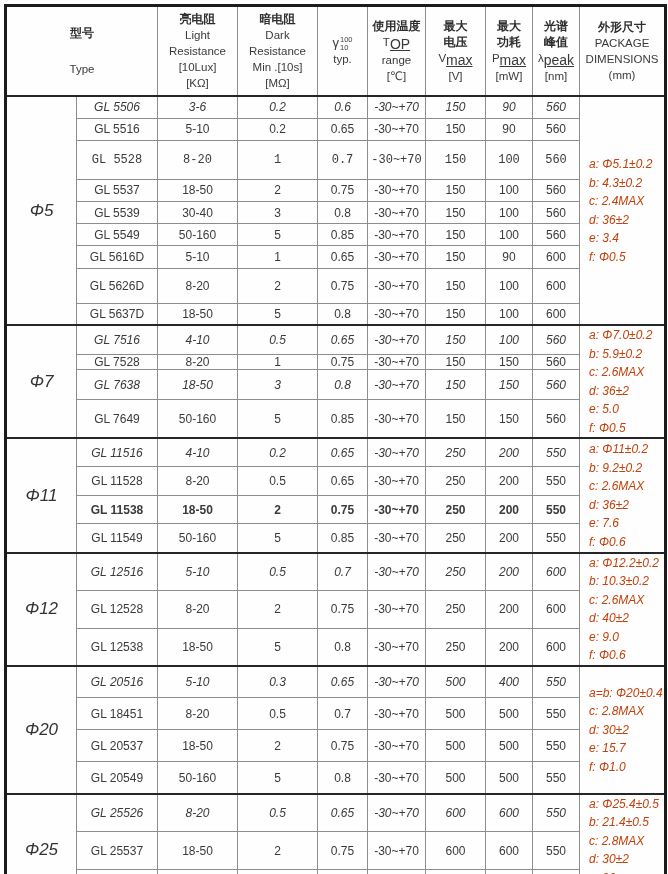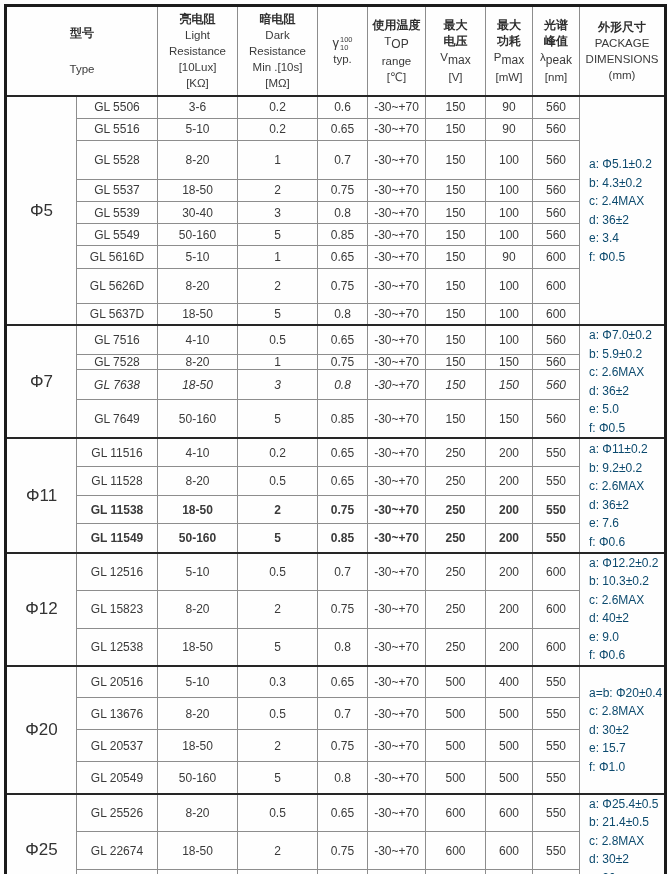--- a/index.html
+++ b/index.html
@@ -14,29 +14,29 @@
   }
   th, td {
     border:1px solid #8d8d8d;
     text-align:center; vertical-align:middle;
     font-size:12px; color:#3a3a3a;
     padding:0; overflow:hidden;
   }
   thead th { height:88px; border-bottom:2px solid #262626; line-height:16px; font-weight:normal; }
   .zh { font-weight:bold; font-size:12px; color:#2e2e2e; }
   .en-line { font-size:11.5px; }
-  sub { font-size:12px; }
+  sub { font-size:14px;text-decoration:underline; }
   .gamma-sym { font-size:13px; }
   .stack { display:inline-flex; flex-direction:column; font-size:7.5px; line-height:7.5px; vertical-align:middle; margin-left:1px; text-align:left; }
   .type-head .zh { margin-bottom:20px; }
-  tr.section-start td { border-top:2px solid #262626; }
+  tr.section-start td { border-top:2px solid #262626;font-style:italic; }
   td.group-cell { font-size:17px; color:#333; }
   td.data-cell { font-size:12px; }
   td.package-cell {
-    text-align:left; font-size:12px; line-height:18.5px; padding-left:9px; color:#0c4a6e;
+    text-align:left; font-size:12px; line-height:18.5px; padding-left:9px; color:#c2410c;
   }
 </style>
 </head>
 <body>
 
 <div class="page">
   <table class="spec">
     <colgroup>
       <col style="width:71px">
       <col style="width:81px">
@@ -133,21 +133,21 @@
         <tr style="height: 22.2px;">
           <td class="data-cell">GL 5516</td>
           <td class="data-cell">5-10</td>
           <td class="data-cell">0.2</td>
           <td class="data-cell">0.65</td>
           <td class="data-cell">-30~+70</td>
           <td class="data-cell">150</td>
           <td class="data-cell">90</td>
           <td class="data-cell">560</td>
         </tr>
-        <tr style="height: 39px;">
+        <tr style="height: 39px; font-family: Liberation Mono, monospace;">
           <td class="data-cell">GL 5528</td>
           <td class="data-cell">8-20</td>
           <td class="data-cell">1</td>
           <td class="data-cell">0.7</td>
           <td class="data-cell">-30~+70</td>
           <td class="data-cell">150</td>
           <td class="data-cell">100</td>
           <td class="data-cell">560</td>
         </tr>
         <tr style="height: 22.2px;">
@@ -291,21 +291,21 @@
         <tr style="height: 28.5px; font-weight: bold;">
           <td class="data-cell">GL 11538</td>
           <td class="data-cell">18-50</td>
           <td class="data-cell">2</td>
           <td class="data-cell">0.75</td>
           <td class="data-cell">-30~+70</td>
           <td class="data-cell">250</td>
           <td class="data-cell">200</td>
           <td class="data-cell">550</td>
         </tr>
-        <tr style="height: 29px; font-weight: bold;">
+        <tr style="height: 29px;">
           <td class="data-cell">GL 11549</td>
           <td class="data-cell">50-160</td>
           <td class="data-cell">5</td>
           <td class="data-cell">0.85</td>
           <td class="data-cell">-30~+70</td>
           <td class="data-cell">250</td>
           <td class="data-cell">200</td>
           <td class="data-cell">550</td>
         </tr>
         <tr class="section-start" style="height: 36.6px;">
@@ -321,21 +321,21 @@
           <td rowspan="3" class="package-cell">
             <div>a: Φ12.2±0.2</div>
             <div>b: 10.3±0.2</div>
             <div>c: 2.6MAX</div>
             <div>d: 40±2</div>
             <div>e: 9.0</div>
             <div>f: Φ0.6</div>
           </td>
         </tr>
         <tr style="height: 36.6px;">
-          <td class="data-cell">GL 15823</td>
+          <td class="data-cell">GL 12528</td>
           <td class="data-cell">8-20</td>
           <td class="data-cell">2</td>
           <td class="data-cell">0.75</td>
           <td class="data-cell">-30~+70</td>
           <td class="data-cell">250</td>
           <td class="data-cell">200</td>
           <td class="data-cell">600</td>
         </tr>
         <tr style="height: 36.6px;">
           <td class="data-cell">GL 12538</td>
@@ -359,21 +359,21 @@
           <td class="data-cell">550</td>
           <td rowspan="4" class="package-cell">
             <div>a=b: Φ20±0.4</div>
             <div>c: 2.8MAX</div>
             <div>d: 30±2</div>
             <div>e: 15.7</div>
             <div>f: Φ1.0</div>
           </td>
         </tr>
         <tr style="height: 32px;">
-          <td class="data-cell">GL 13676</td>
+          <td class="data-cell">GL 18451</td>
           <td class="data-cell">8-20</td>
           <td class="data-cell">0.5</td>
           <td class="data-cell">0.7</td>
           <td class="data-cell">-30~+70</td>
           <td class="data-cell">500</td>
           <td class="data-cell">500</td>
           <td class="data-cell">550</td>
         </tr>
         <tr style="height: 32px;">
           <td class="data-cell">GL 20537</td>
@@ -408,21 +408,21 @@
           <td rowspan="3" class="package-cell">
             <div>a: Φ25.4±0.5</div>
             <div>b: 21.4±0.5</div>
             <div>c: 2.8MAX</div>
             <div>d: 30±2</div>
             <div>e: 20</div>
             <div>f: Φ1.0</div>
           </td>
         </tr>
         <tr style="height: 36.6px;">
-          <td class="data-cell">GL 22674</td>
+          <td class="data-cell">GL 25537</td>
           <td class="data-cell">18-50</td>
           <td class="data-cell">2</td>
           <td class="data-cell">0.75</td>
           <td class="data-cell">-30~+70</td>
           <td class="data-cell">600</td>
           <td class="data-cell">600</td>
           <td class="data-cell">550</td>
         </tr>
         <tr style="height: 36.6px;">
           <td class="data-cell">GL 25549</td>

